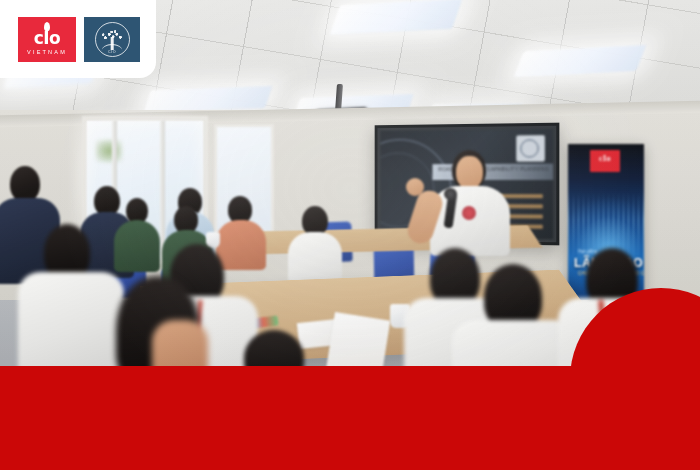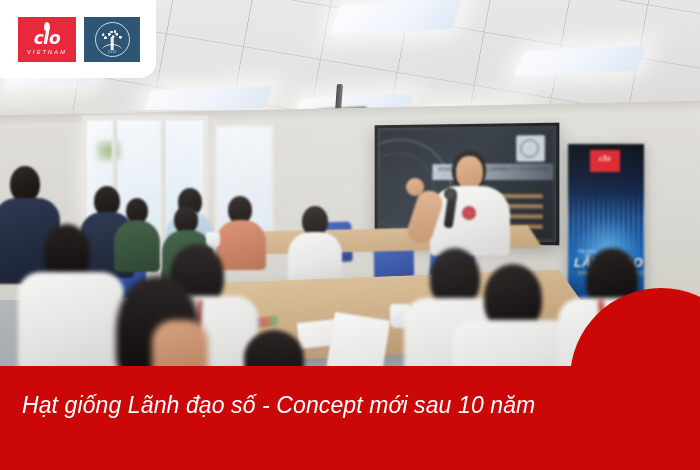--- a/index.html
+++ b/index.html
@@ -5,21 +5,20 @@
   html,body{margin:0;padding:0;background:#fff;}
   body{
     font-family:"Liberation Sans", sans-serif;
     -webkit-font-smoothing:antialiased;
   }
   .card{
     position:relative;
     width:700px;height:470px;
     overflow:hidden;
     background:#f9a8d4;
-    font-style:italic;
   }
 
   
   .photo{position:absolute;inset:0;overflow:hidden;}
 
   
   .ceiling{
     position:absolute;left:0;top:0;width:700px;height:128px;
     background:
       linear-gradient(175deg,#e9e9e7 0%,#e4e4e2 40%,#dcdcd9 100%);
@@ -561,17 +560,16 @@
         <div class="tree-trunk"></div>
         <div class="tree-roots"></div>
         <div class="tree-text">CIO</div>
       </div>
     </div>
   </div>
 
   <div class="caption-bulge"></div>
   <div class="caption">
     <div class="caption-inner">
-      <div class="cap-sub">Hạt giống Lãnh đạo số - Concept mới sau 10 năm</div>
     </div>
   </div>
 
 </div>
 
 </body></html>

